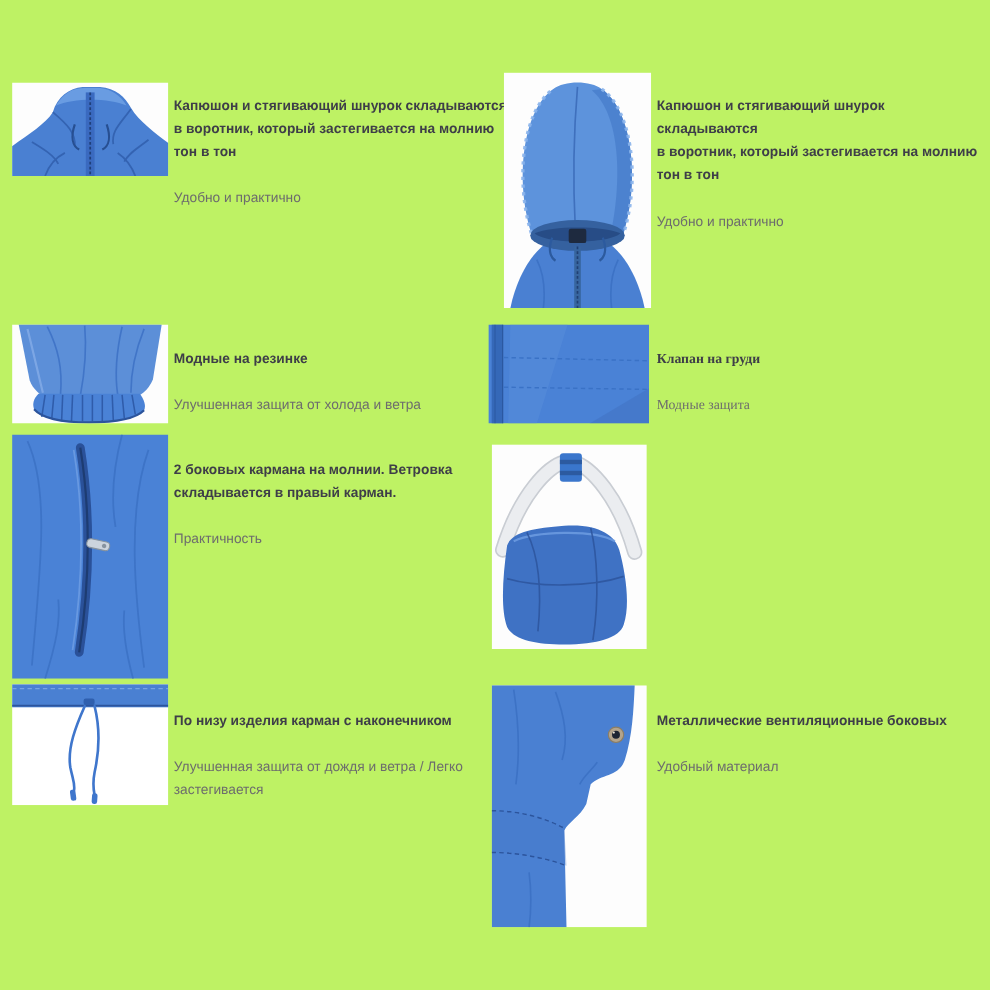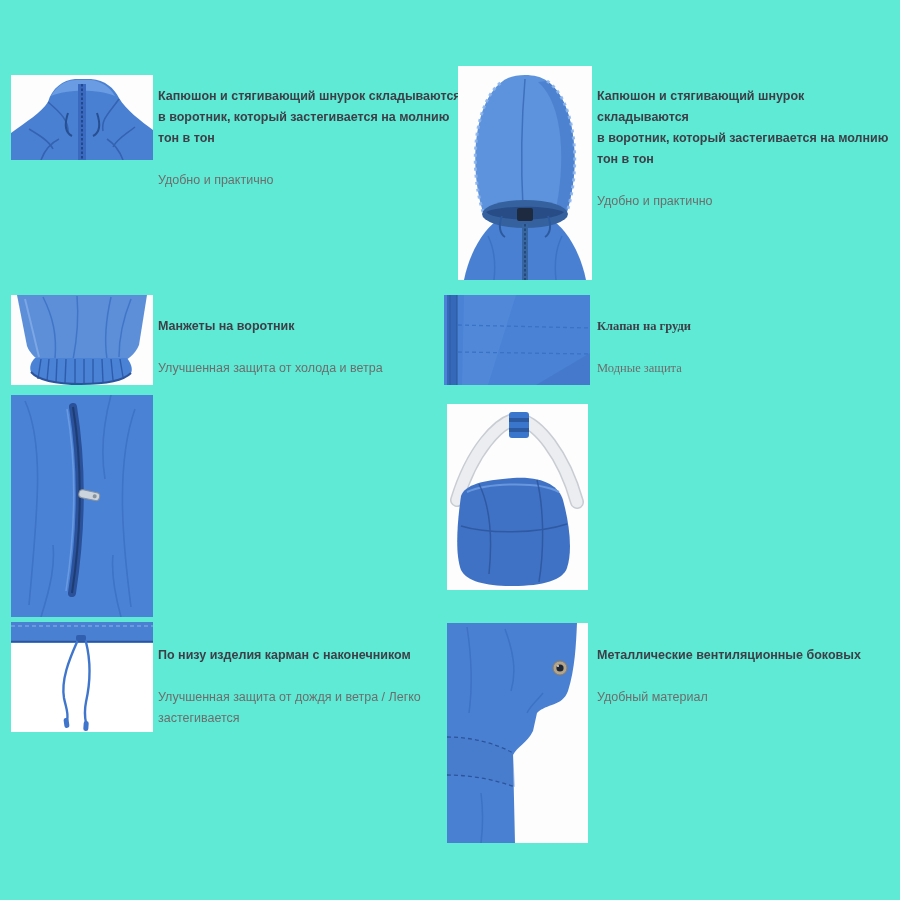--- a/index.html
+++ b/index.html
@@ -1,16 +1,16 @@
 <!DOCTYPE html>
 <html><head>
 <meta charset="utf-8">
 <style>
   html,body{margin:0;padding:0;background:#ffffff;}
-  .page{position:relative;width:900px;height:900px;background:#5eead4;overflow:hidden;
+  .page{position:relative;width:900px;height:900px;background:#bef264;overflow:hidden;
         font-family:"Liberation Sans",sans-serif;}
   .photo{position:absolute;display:block;}
   .feature-text{position:absolute;font-size:12.5px;line-height:21px;white-space:pre-line;}
   .feature-title{font-weight:bold;color:#3e3e48;}
   .feature-desc{color:#6d6d6d;}
   
   .img-1{left:11px;top:75px;}   .txt-1{left:158px;top:65px;width:318px;}
   .img-2{left:458px;top:66px;}  .txt-2{left:597px;top:65px;width:300px;}
   .img-3{left:11px;top:295px;}  .txt-3{left:158px;top:295px;width:318px;}
   .img-4{left:444px;top:295px;} .txt-4{left:597px;top:295px;width:300px;font-family:Liberation Serif, serif;}
@@ -100,21 +100,21 @@
       <line x1="64" y1="64" x2="64" y2="88"></line>
       <line x1="73" y1="64" x2="73" y2="88"></line>
       <line x1="82" y1="64" x2="82" y2="88"></line>
       <line x1="91" y1="64" x2="92" y2="87"></line>
       <line x1="100" y1="64" x2="102" y2="85"></line>
       <line x1="109" y1="64" x2="112" y2="82"></line>
     </g>
     <path d="M20,77 C28,86 46,89 70,89 C92,89 112,86 120,78" stroke="#2c549c" stroke-width="2" fill="none"></path>
   </svg>
   <div class="feature-text txt-3">
-    <div class="feature-title">Манжеты на воротник</div>
+    <div class="feature-title">Модные на резинке</div>
     <div class="feature-desc">Улучшенная защита от холода и ветра</div>
   </div>
 
   <svg class="photo img-4" width="146" height="90" viewBox="0 0 146 90">
     <rect width="146" height="90" fill="#4a82d6"></rect>
     <rect x="3" width="10" height="90" fill="#3568b8"></rect>
     <line x1="13" y1="0" x2="13" y2="90" stroke="#2a549c" stroke-width="1"></line>
     <line x1="6" y1="0" x2="6" y2="90" stroke="#2a549c" stroke-width="1" opacity="0.7"></line>
     <path d="M20,0 L72,0 L44,90 L18,90 Z" fill="#5a90dc" opacity="0.45"></path>
     <path d="M92,90 L146,58 L146,90 Z" fill="#3b6ab6" opacity="0.35"></path>
@@ -138,20 +138,25 @@
       <path d="M110,222 C104,200 100,180 102,160"></path>
     </g>
     <path d="M56,14 C64,62 66,124 55,196" stroke="#6b9be2" stroke-width="1.6" fill="none" opacity="0.9"></path>
     <path d="M62,12 C70,62 72,126 61,198" stroke="#2a5199" stroke-width="8" fill="none" stroke-linecap="round"></path>
     <path d="M62,12 C70,62 72,126 61,198" stroke="#1d3c72" stroke-width="2" fill="none"></path>
     <g transform="translate(68,98) rotate(12)">
       <rect x="0" y="-4" width="21" height="8" rx="3.5" fill="#ccd4dd" stroke="#87939f" stroke-width="1"></rect>
       <circle cx="16" cy="0" r="2" fill="#87939f"></circle>
     </g>
   </svg>
+  <div class="feature-text txt-5">
+    <div class="feature-title">2 боковых кармана на молнии. Ветровка
+складывается в правый карман.</div>
+    <div class="feature-desc">Практичность</div>
+  </div>
 
   <svg class="photo img-6" width="141" height="186" viewBox="0 0 141 186">
     <rect width="141" height="186" fill="#fdfdfd"></rect>
     <g fill="none" stroke-linecap="round">
       <path d="M10,96 C26,44 52,20 66,16" stroke="#c9cdd3" stroke-width="14"></path>
       <path d="M74,16 C90,20 116,48 130,98" stroke="#c9cdd3" stroke-width="14"></path>
       <path d="M10,96 C26,44 52,20 66,16" stroke="#ebedf0" stroke-width="11"></path>
       <path d="M74,16 C90,20 116,48 130,98" stroke="#ebedf0" stroke-width="11"></path>
     </g>
     <rect x="62" y="8" width="20" height="26" rx="3" fill="#3a76cc"></rect>

